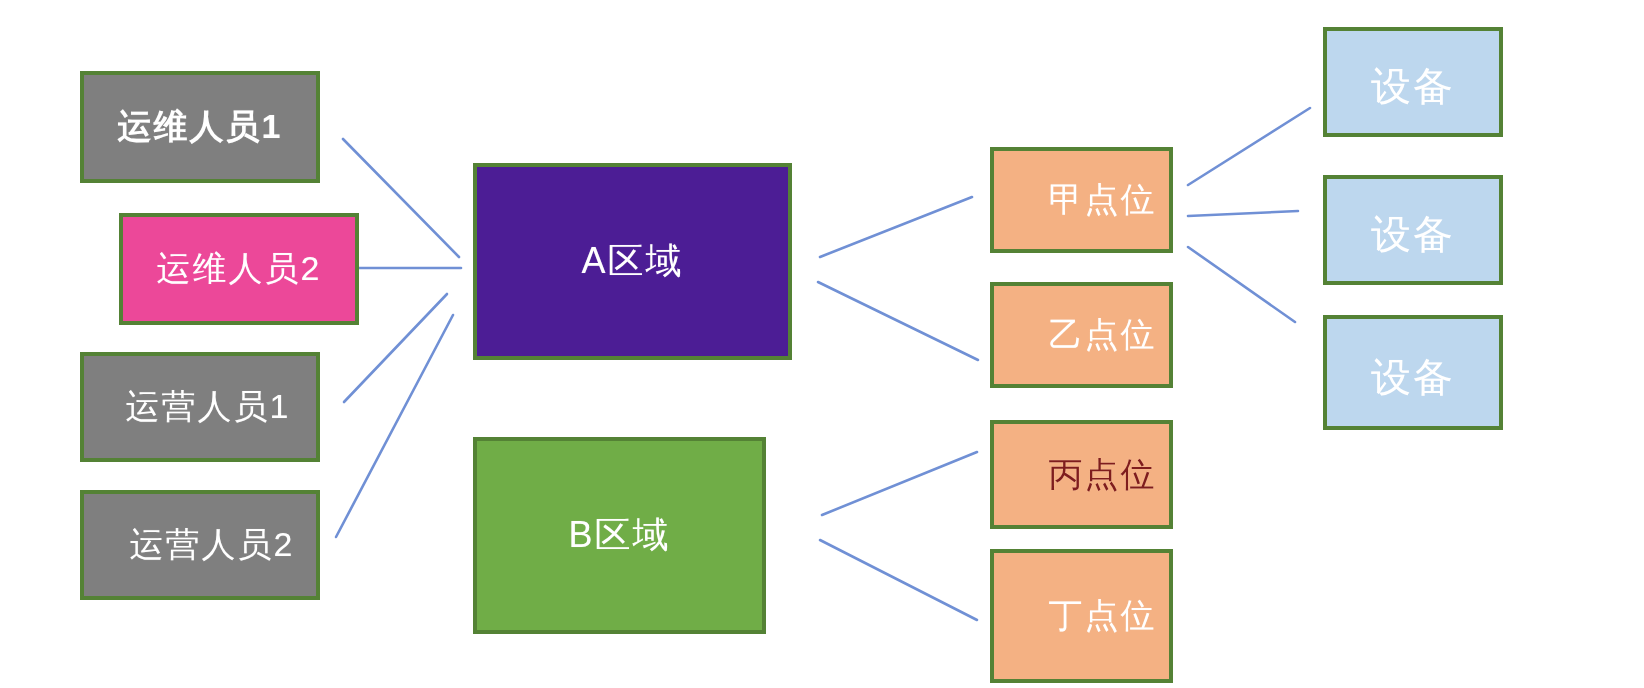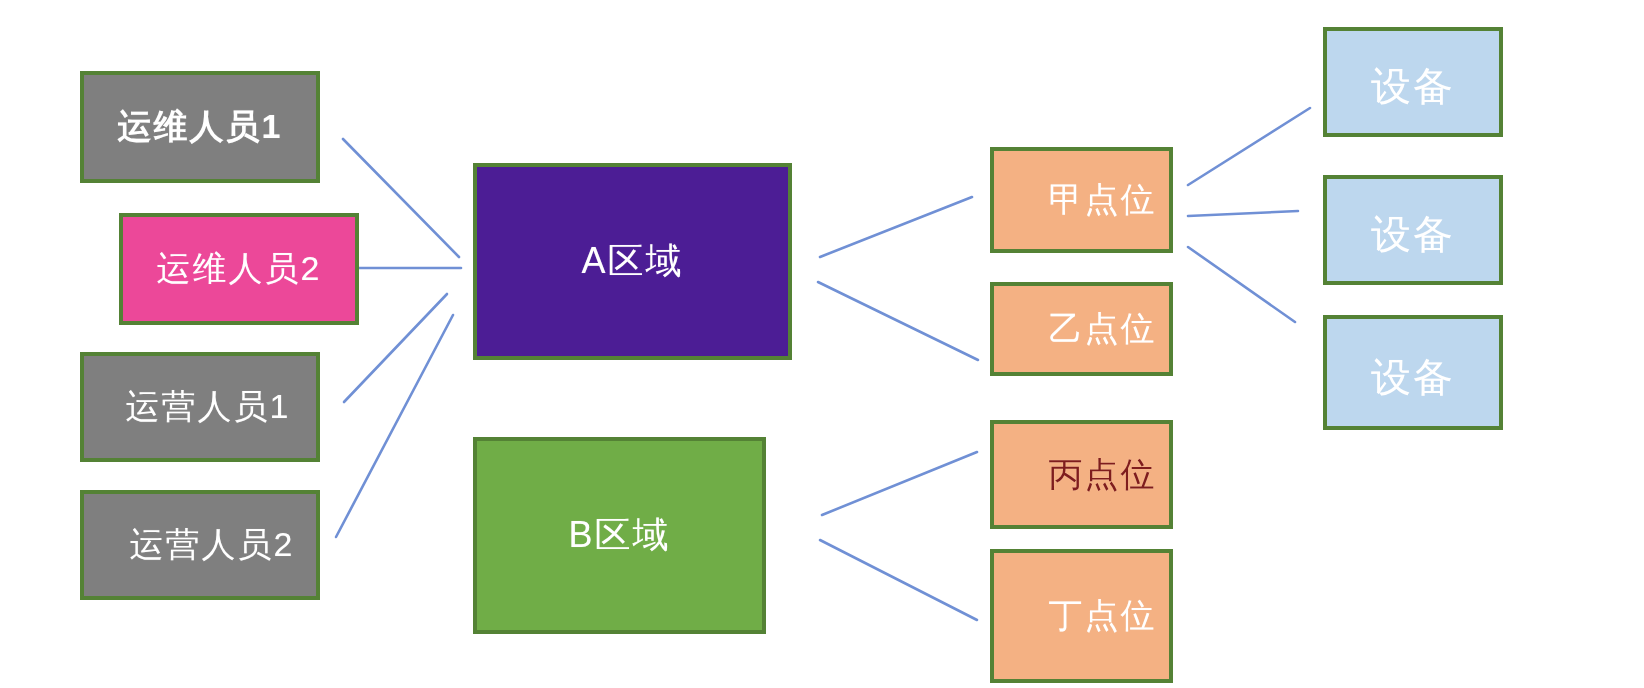--- a/index.html
+++ b/index.html
@@ -75,21 +75,21 @@
     </div>
     <div class="node area" style="left: 473px; top: 163px; width: 319px; height: 197px; background: #4c1d95; border-color: rgb(84, 130, 53);">
       <span class="label" style="color: rgb(255, 255, 255);">A区域</span>
     </div>
     <div class="node area" style="left: 473px; top: 437px; width: 293px; height: 197px; background: rgb(112, 173, 71); border-color: rgb(84, 130, 53);">
       <span class="label" style="color: rgb(255, 255, 255);">B区域</span>
     </div>
     <div class="node point" style="left: 990px; top: 147px; width: 183px; height: 106px; background: rgb(244, 177, 131); border-color: rgb(84, 130, 53);">
       <span class="label" style="color: rgb(255, 255, 255);">甲点位</span>
     </div>
-    <div class="node point" style="left: 990px; top: 282px; width: 183px; height: 94px; background: rgb(244, 177, 131); border-color: rgb(84, 130, 53);">
+    <div class="node point" style="left: 990px; top: 282px; width: 183px; height: 106px; background: rgb(244, 177, 131); border-color: rgb(84, 130, 53);">
       <span class="label" style="color: rgb(255, 255, 255);">乙点位</span>
     </div>
     <div class="node point" style="left: 990px; top: 420px; width: 183px; height: 109px; background: rgb(244, 177, 131); border-color: rgb(84, 130, 53);">
       <span class="label" style="color: #7f1d1d; text-align: right;">丙点位</span>
     </div>
     <div class="node point" style="left: 990px; top: 549px; width: 183px; height: 134px; background: rgb(244, 177, 131); border-color: rgb(84, 130, 53);">
       <span class="label" style="color: rgb(255, 255, 255);">丁点位</span>
     </div>
     <div class="node device" style="left: 1323px; top: 27px; width: 180px; height: 110px; background: rgb(189, 215, 238); border-color: rgb(84, 130, 53);">
       <span class="label" style="color: rgb(255, 255, 255);">设备</span>

